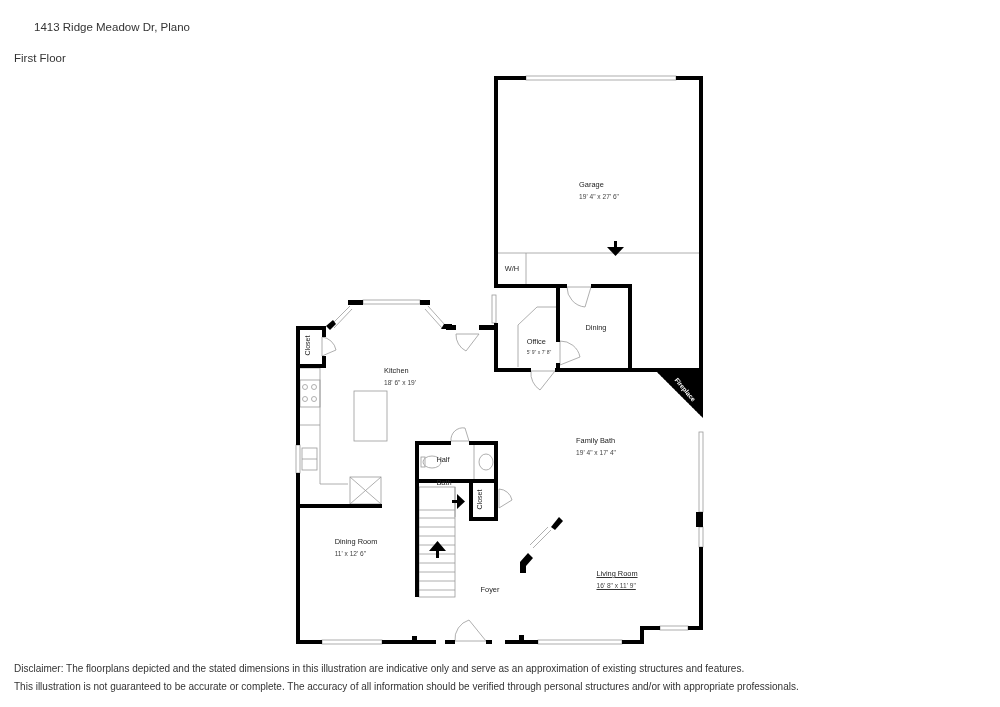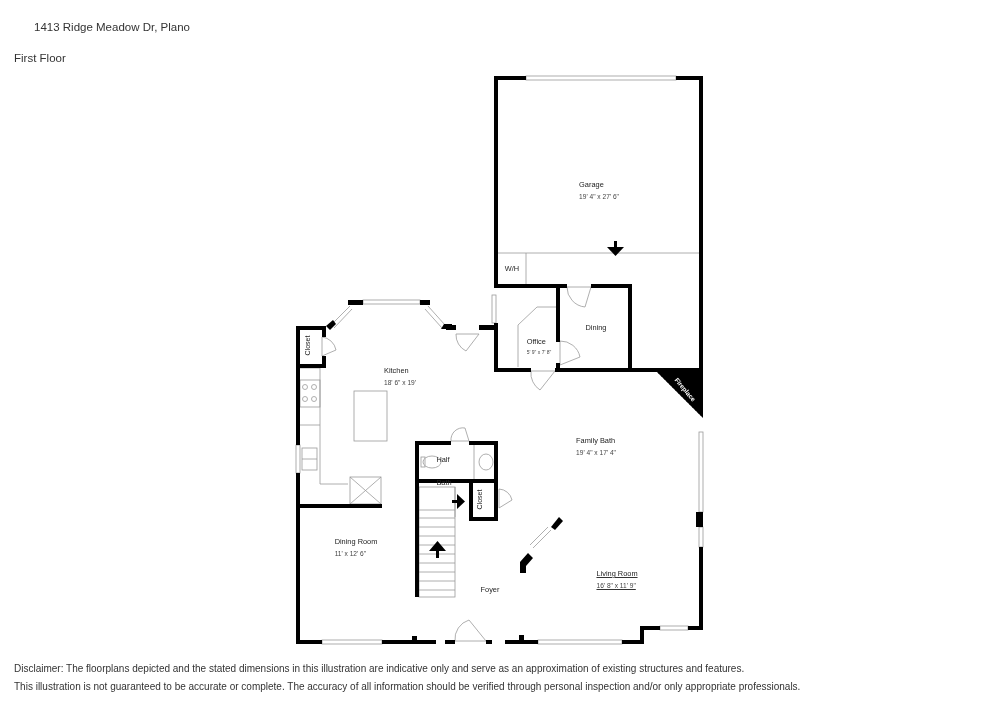--- a/index.html
+++ b/index.html
@@ -206,13 +206,13 @@
 </div>
 <div class="lbl" style="left:490px; top:585px;">
   <div class="n">Foyer</div>
 </div>
 <div class="lbl" style="left:617px; top:569px;text-decoration:underline;">
   <div class="n">Living Room</div>
   <div class="d">16' 8" x 11' 9"</div>
 </div>
 
 <div class="disc l1">Disclaimer: The floorplans depicted and the stated dimensions in this illustration are indicative only and serve as an approximation of existing structures and features.</div>
-<div class="disc l2">This illustration is not guaranteed to be accurate or complete. The accuracy of all information should be verified through personal inspection and/or only appropriate professionals.</div>
+<div class="disc l2">This illustration is not guaranteed to be accurate or complete. The accuracy of all information should be verified through personal structures and/or with appropriate professionals.</div>
 
 </body></html>

